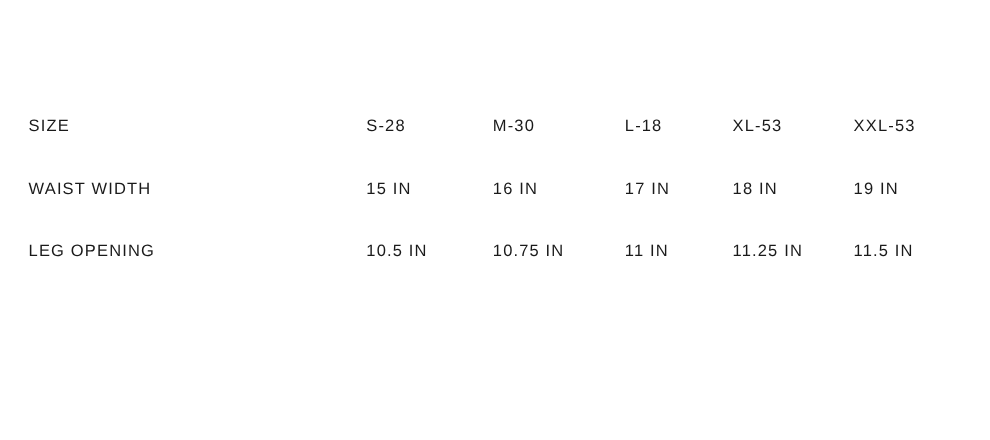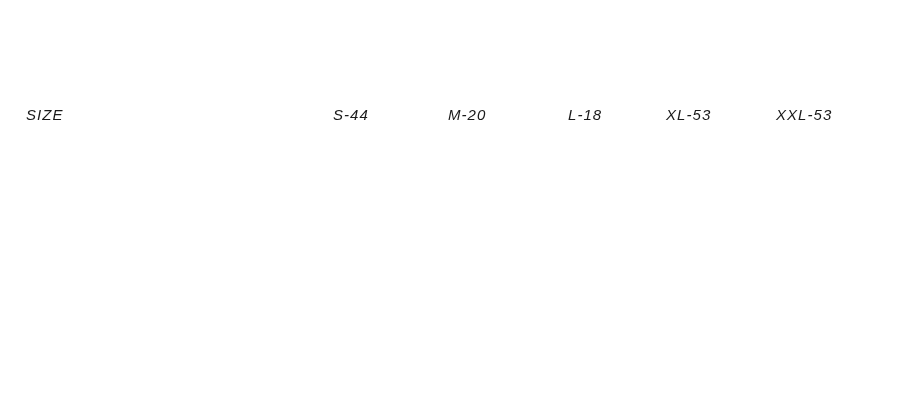--- a/index.html
+++ b/index.html
@@ -13,21 +13,20 @@
     overflow: hidden;
     font-family: "Liberation Sans", sans-serif;
     color: #1a1a1a;
   }
   .size-chart {
     position: absolute;
     top: 0;
     left: 0;
     width: 900px;
     height: 400px;
-    font-style: italic;
   }
   .chart-table {
     position: absolute;
     top: 86px;
     left: 26px;
     border-collapse: collapse;
     border-spacing: 0;
   }
   .chart-table td {
     padding: 0;
@@ -52,21 +51,37 @@
   .col-5 { width: 100px; }
 </style>
 </head>
 <body>
 
 <div class="size-chart">
   <table class="chart-table">
     <tbody>
       <tr>
         <td class="row-label">SIZE</td>
-        <td class="col-1">S-44</td>
-        <td class="col-2">M-20</td>
+        <td class="col-1">S-28</td>
+        <td class="col-2">M-30</td>
         <td class="col-3">L-18</td>
         <td class="col-4">XL-53</td>
         <td class="col-5">XXL-53</td>
+      </tr>
+      <tr>
+        <td class="row-label">WAIST WIDTH</td>
+        <td class="col-1">15 IN</td>
+        <td class="col-2">16 IN</td>
+        <td class="col-3">17 IN</td>
+        <td class="col-4">18 IN</td>
+        <td class="col-5">19 IN</td>
+      </tr>
+      <tr>
+        <td class="row-label">LEG OPENING</td>
+        <td class="col-1">10.5 IN</td>
+        <td class="col-2">10.75 IN</td>
+        <td class="col-3">11 IN</td>
+        <td class="col-4">11.25 IN</td>
+        <td class="col-5">11.5 IN</td>
       </tr>
     </tbody>
   </table>
 </div>
 
 </body></html>

